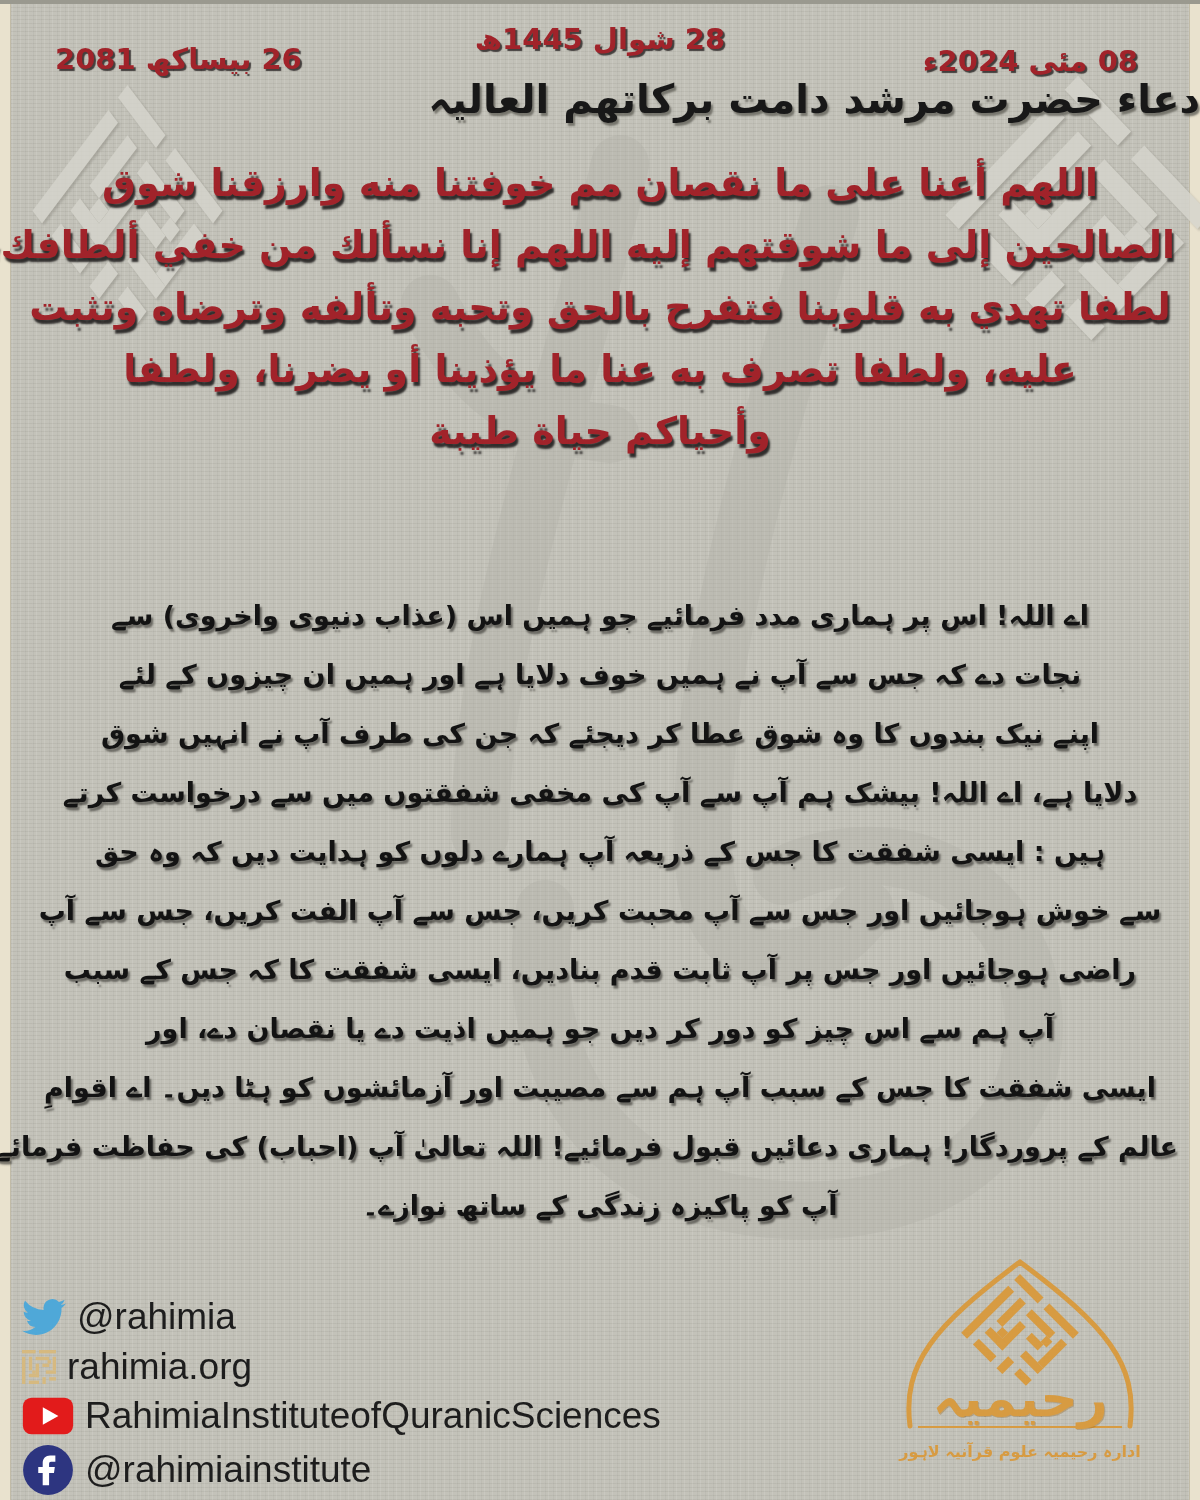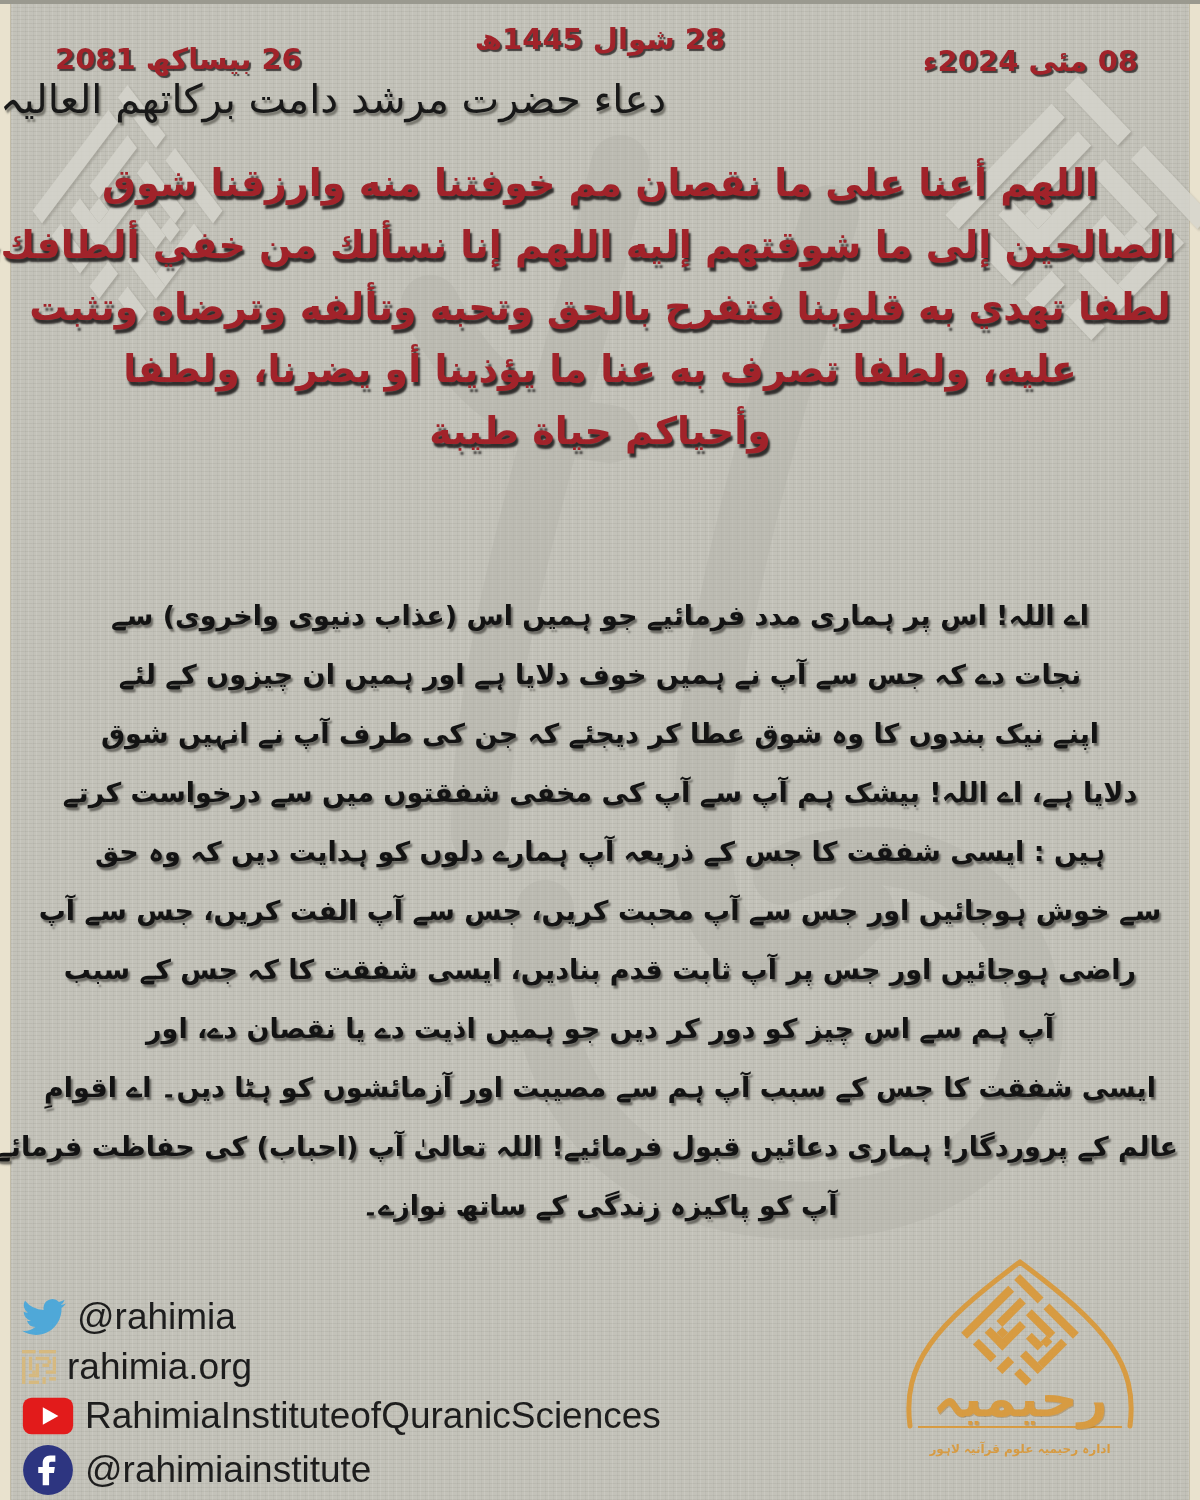--- a/index.html
+++ b/index.html
@@ -24,22 +24,22 @@
   .corner-kufic.tl{left:20px;top:72px;width:215px;height:285px;}
   .corner-kufic.tr{right:-28px;top:62px;width:300px;height:315px;}
   .center-watermark{position:absolute;left:0;top:0;width:1200px;height:1500px;pointer-events:none;}
 
   
   .date{position:absolute;font-weight:bold;color:#a1232a;font-size:29px;
         text-shadow:2px 2px 1px rgba(35,30,30,.8);direction:rtl;white-space:nowrap;}
   .date-hijri{top:18px;left:0;right:0;text-align:center;}
   .date-gregorian{top:40px;right:62px;}
   .date-bikrami{top:38px;left:55px;}
-  .page-title{position:absolute;top:72px;left:0;right:0;text-align:left;direction:rtl;
-        font-size:40px;font-weight:normal;color:#181818;
+  .page-title{position:absolute;top:72px;left:0;right:0;text-align:right;direction:rtl;
+        font-size:40px;font-weight:bold;color:#181818;
         text-shadow:2px 3px 2px rgba(105,103,95,.85);white-space:nowrap;}
 
   
   .arabic-block{position:absolute;top:148px;left:25px;right:25px;text-align:center;direction:rtl;
         color:#a1232a;font-weight:bold;font-size:38px;}
   .arabic-block .line{line-height:62px;white-space:nowrap;
         text-shadow:2px 4px 2px rgba(22,20,20,.85);}
 
   
   .urdu-block{position:absolute;top:582px;left:22px;right:22px;text-align:center;direction:rtl;
@@ -55,21 +55,21 @@
   .social-row .icon{display:inline-flex;align-items:center;justify-content:center;}
 
   
   .logo{position:absolute;right:30px;bottom:2px;width:300px;height:256px;}
   .logo svg.emblem{position:absolute;left:0;top:0;}
   .logo-name{position:absolute;top:128px;left:0;right:0;text-align:center;direction:rtl;
         color:#d79b42;font-size:52px;font-weight:bold;line-height:48px;
         text-shadow:1px 1px 0 rgba(150,100,30,.35);}
   .logo-name .inner{display:inline-block;border-bottom:2px solid #d79b42;padding:0 14px 4px;}
   .logo-sub{position:absolute;top:196px;left:0;right:0;text-align:center;direction:rtl;
-        color:#d79b42;font-size:12px;font-weight:bold;}
+        color:#d79b42;font-size:16px;font-weight:bold;}
 </style>
 </head>
 <body>
 
 <svg width="0" height="0" style="position:absolute" aria-hidden="true">
   <defs>
     <g id="kufic">
       <rect x="0" y="0" width="64" height="16"></rect>
       <rect x="80" y="0" width="80" height="16"></rect>
       <rect x="0" y="32" width="16" height="128"></rect>

